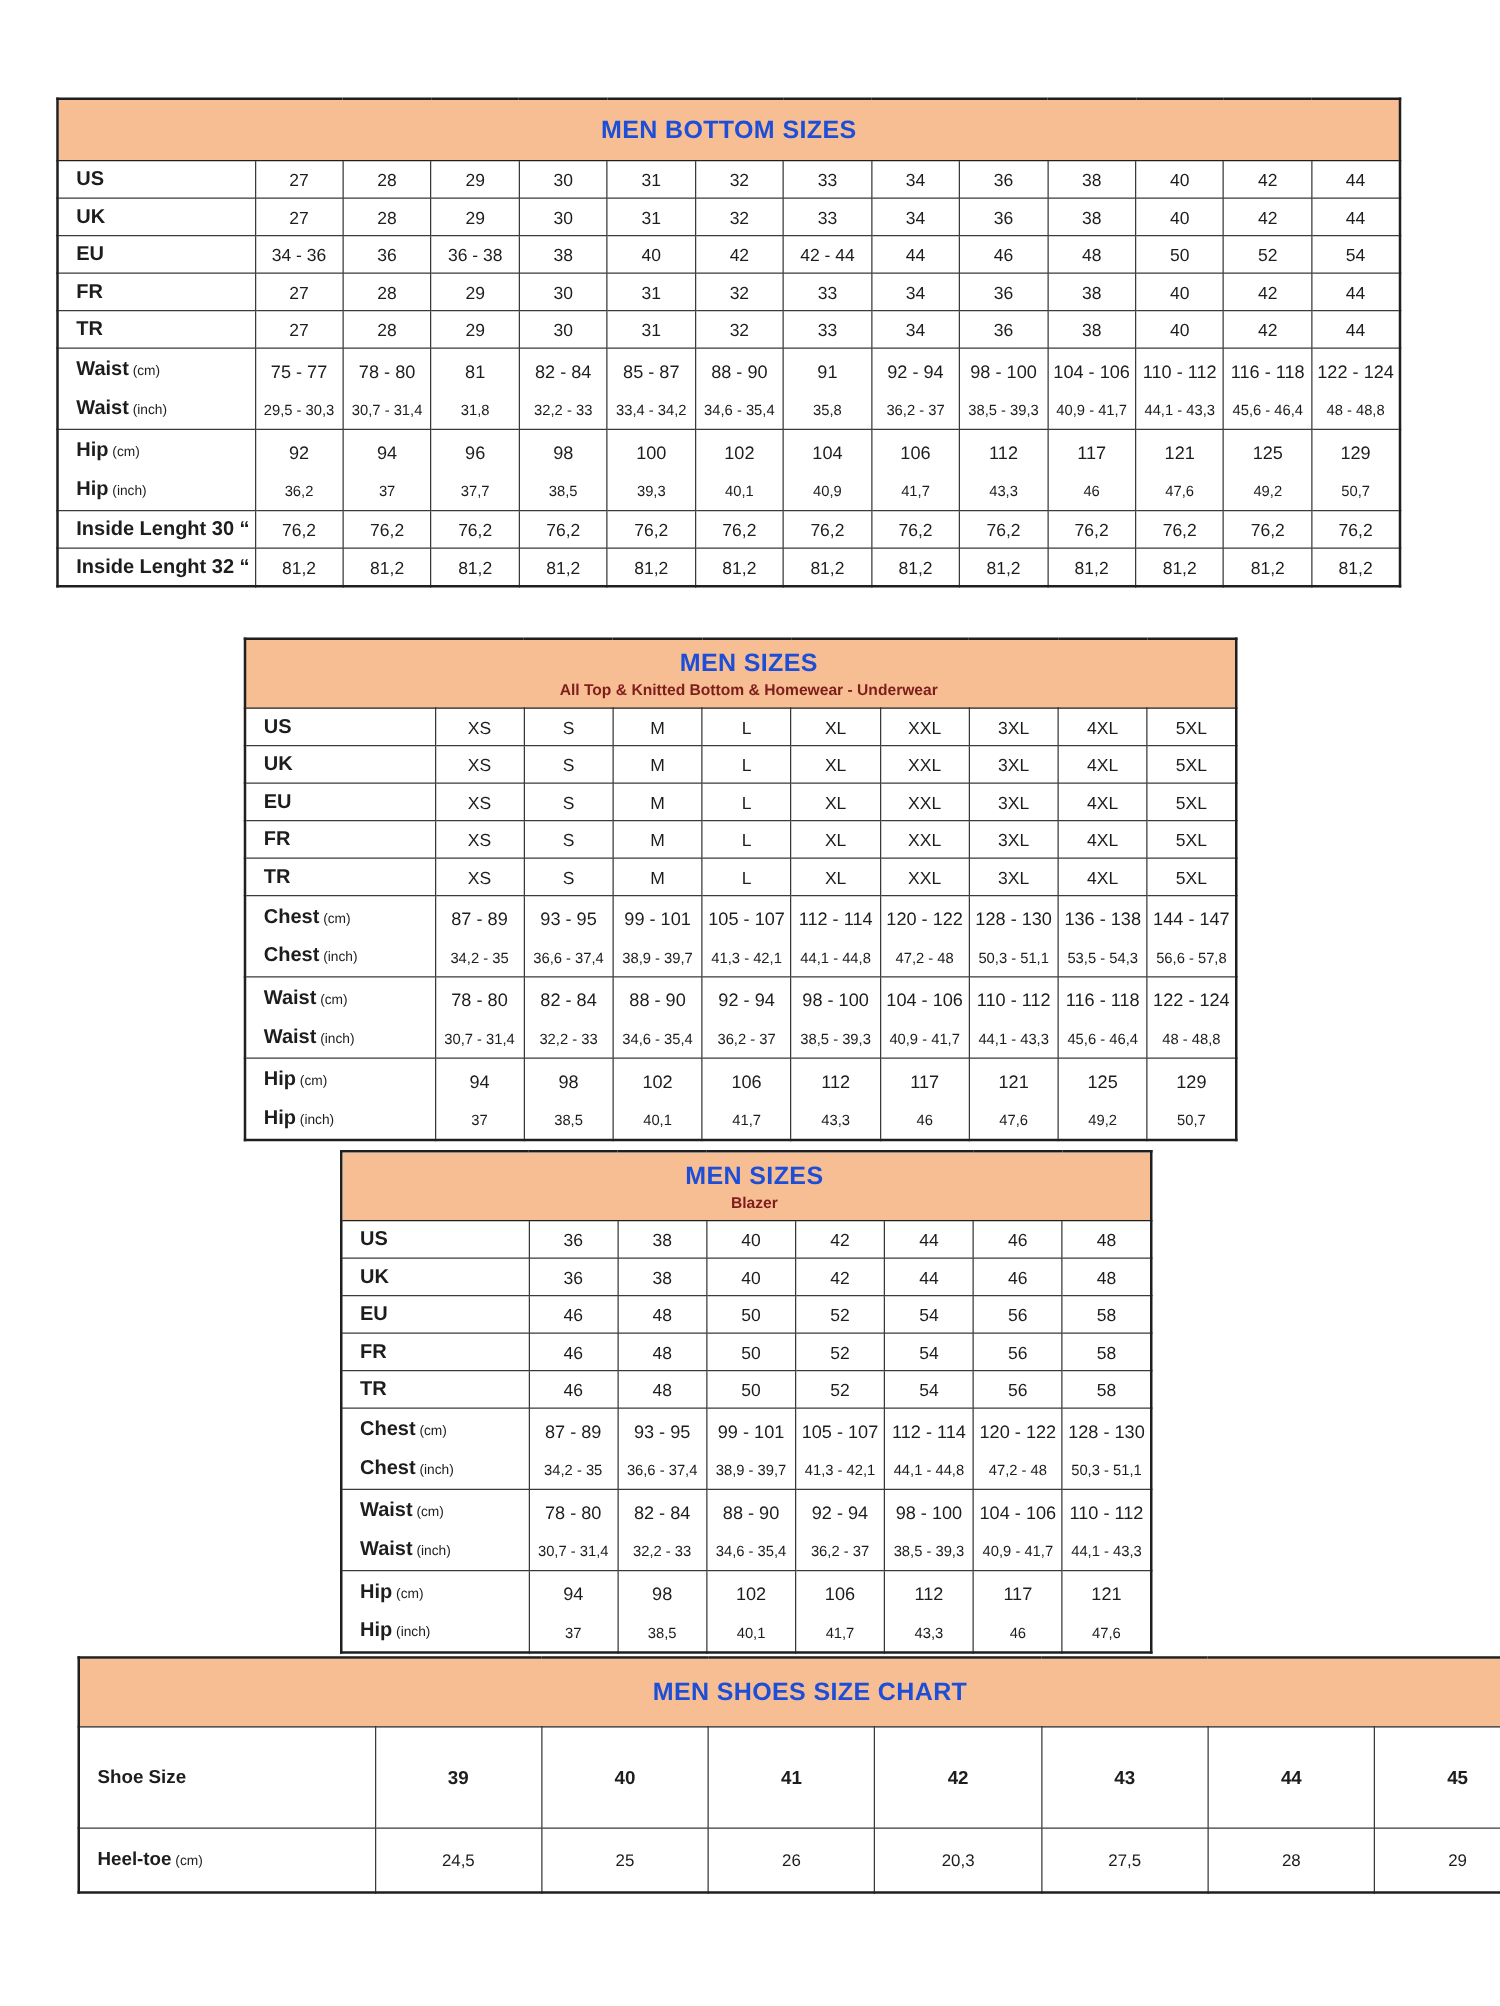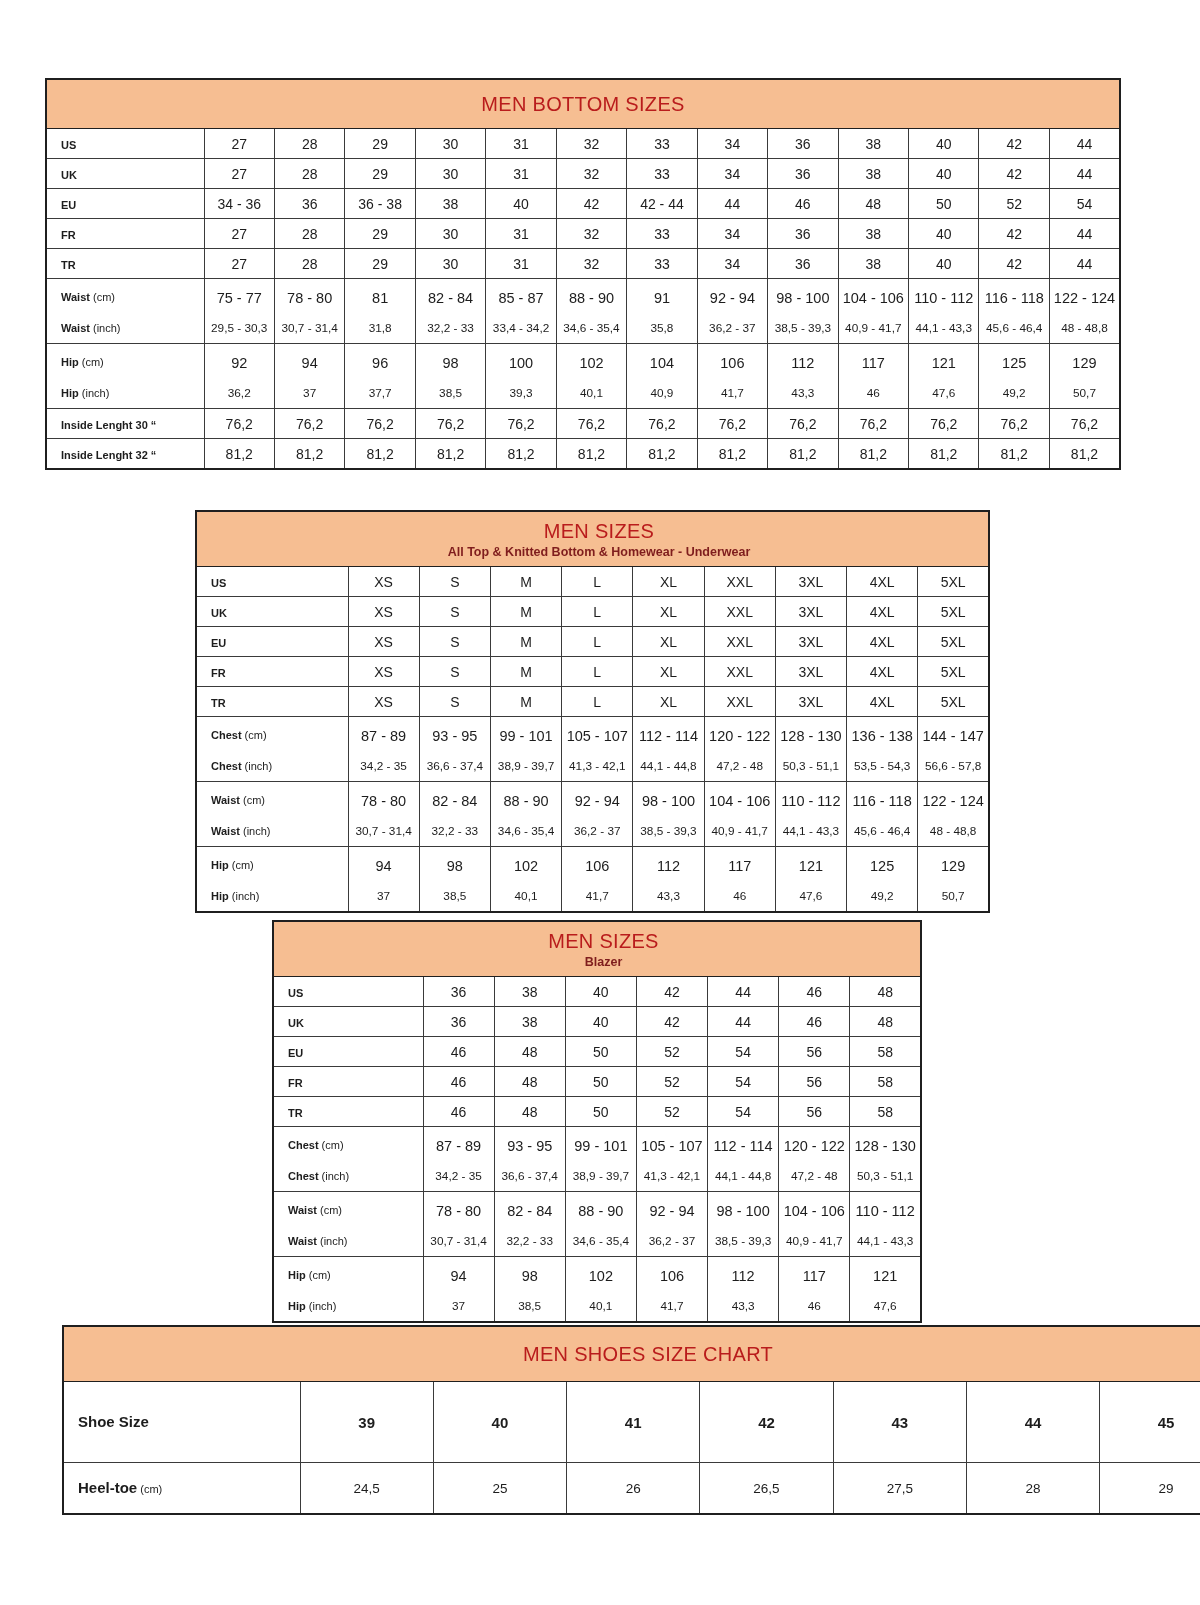--- a/index.html
+++ b/index.html
@@ -10,28 +10,28 @@
   .tbl-wrap{position:absolute;}
   #w1{left:45px;top:78px;width:1076px;}
   #w2{left:195px;top:510px;width:795px;}
   #w3{left:272px;top:920px;width:650px;}
   #w4{left:62px;top:1325px;width:1172px;}
 
   table{border-collapse:collapse;table-layout:fixed;width:100%;border:2px solid #1f1f1f;}
   td{border:1px solid #3a3a3a;overflow:hidden;white-space:nowrap;vertical-align:middle;}
 
   td.hdr{background:#F6BE92;text-align:center;border:1px solid #1f1f1f;}
-  .hdr .t{font-size:20px;font-weight:normal;color:#b91c1c;letter-spacing:.3px;}
+  .hdr .t{font-size:20px;font-weight:bold;color:#1d4ed8;letter-spacing:.3px;}
   .hdr .st{font-size:12.5px;font-weight:bold;color:#7f1d1d;margin-top:2px;}
   #t1 td.hdr{height:46px;}
   #t2 td.hdr,#t3 td.hdr{height:52px;padding-left:14px;}
   #t4 td.hdr{height:52px;}
 
   .lbl{text-align:left;padding-left:14px;}
-  .lbl-main{font-weight:bold;font-size:11px;}
+  .lbl-main{font-weight:bold;font-size:16px;}
   .lbl-unit{font-weight:normal;font-size:11px;}
   .val{text-align:center;font-size:14px;padding:0 1px;}
 
   .row-single td{height:27px;}
   .row-double td{height:62px;}
   .row-double .cm{font-size:14.5px;line-height:33px;height:33px;}
   .row-double .inch{font-size:11.8px;line-height:26px;height:26px;}
   .row-double .lbl-line{height:31px;line-height:31px;}
 
   
@@ -731,20 +731,20 @@
           <td class="val">44</td>
           <td class="val">45</td>
         </tr>
         <tr class="row-single">
           <td class="lbl">
             <div class="lbl-line"><span class="lbl-main">Heel-toe</span><span class="lbl-unit">&nbsp;(cm)</span></div>
           </td>
           <td class="val">24,5</td>
           <td class="val">25</td>
           <td class="val">26</td>
-          <td class="val">26,5</td>
+          <td class="val">20,3</td>
           <td class="val">27,5</td>
           <td class="val">28</td>
           <td class="val">29</td>
         </tr>
       </tbody>
   </table>
 </div>
 
 </body></html>

